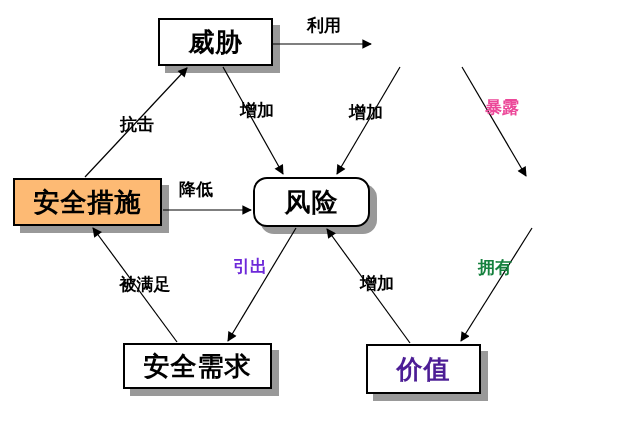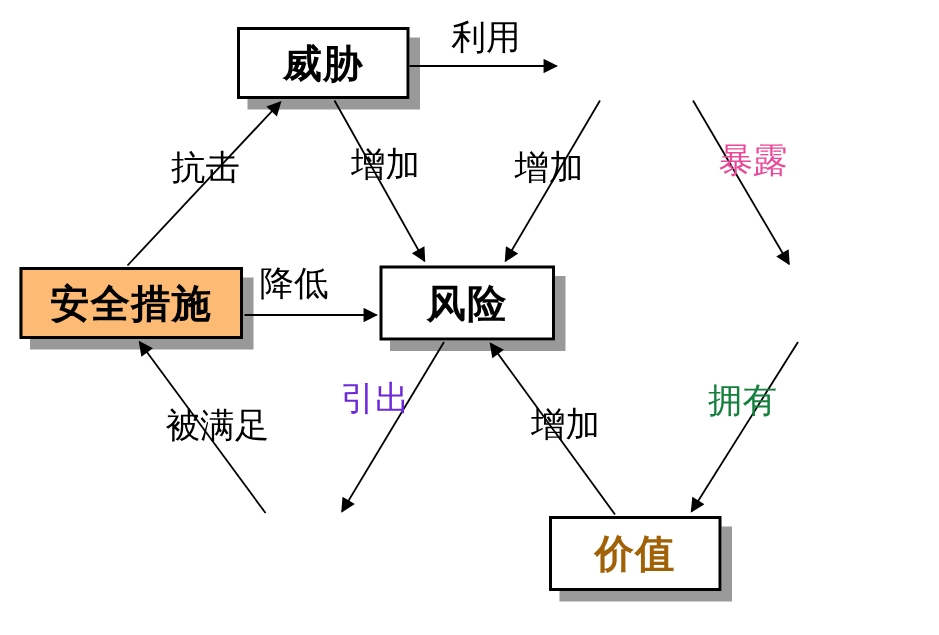--- a/index.html
+++ b/index.html
@@ -35,63 +35,66 @@
   #edges-svg {
     position: absolute;
     left: 0;
     top: 0;
     z-index: 2;
     pointer-events: none;
   }
   .edge-label {
     position: absolute;
     transform: translate(-50%, -50%);
-    font-size: 23px;
-    font-weight: normal;
+    font-size: 17px;
+    font-weight: bold;
     color: #000000;
     white-space: nowrap;
     z-index: 3;
     line-height: 1;
   }
 </style>
 </head>
 <body>
 
 <div id="stage" style="width: 568px; height: 423px; background: rgb(255, 255, 255);">
     <div class="node" style="left: 158px; top: 18px; width: 115px; height: 48px; background: rgb(255, 255, 255); border-color: rgb(0, 0, 0); box-shadow: rgb(153, 153, 153) 7px 7px 0px 0px;">
       <span style="color: rgb(0, 0, 0);">威胁</span>
     </div>
     <div class="node" style="left: 13px; top: 178px; width: 149px; height: 48px; background: #fdba74; border-color: rgb(0, 0, 0); box-shadow: rgb(153, 153, 153) 7px 7px 0px 0px;">
       <span style="color: rgb(0, 0, 0);">安全措施</span>
     </div>
-    <div class="node" style="left: 253px; top: 177px; width: 117px; height: 50px; background: rgb(255, 255, 255); border-color: rgb(0, 0, 0); box-shadow: rgb(153, 153, 153) 7px 7px 0px 0px;">
+    <div class="node" style="left: 253px; top: 177px; width: 117px; height: 50px; background: rgb(255, 255, 255); border-color: rgb(0, 0, 0); box-shadow: rgb(153, 153, 153) 7px 7px 0px 0px; border-radius: 14px;">
       <span style="color: rgb(0, 0, 0);">风险</span>
     </div>
+    <div class="node" style="left: 123px; top: 343px; width: 149px; height: 46px; background: rgb(255, 255, 255); border-color: rgb(0, 0, 0); box-shadow: rgb(153, 153, 153) 7px 7px 0px 0px;">
+      <span style="color: rgb(0, 0, 0);">安全需求</span>
+    </div>
     <div class="node" style="left: 366px; top: 344px; width: 115px; height: 50px; background: rgb(255, 255, 255); border-color: rgb(0, 0, 0); box-shadow: rgb(153, 153, 153) 7px 7px 0px 0px;">
-      <span style="color: #a16207;">价值</span>
+      <span style="color: #4c1d95;">价值</span>
     </div>
     <svg id="edges-svg" width="626" height="423">
       <defs>
         <marker id="arrow" viewBox="0 0 10 10" refX="9" refY="5" markerWidth="11" markerHeight="8" orient="auto">
           <path d="M 0 0 L 10 5 L 0 10 z" fill="#000000"></path>
         </marker>
       </defs>
       <line x1="273" y1="44" x2="371" y2="44" stroke="#000000" stroke-width="1.2" marker-end="url(#arrow)"></line>
       <line x1="85" y1="177" x2="187" y2="68" stroke="#000000" stroke-width="1.2" marker-end="url(#arrow)"></line>
       <line x1="223" y1="67" x2="283" y2="174" stroke="#000000" stroke-width="1.2" marker-end="url(#arrow)"></line>
       <line x1="400" y1="67" x2="337" y2="174" stroke="#000000" stroke-width="1.2" marker-end="url(#arrow)"></line>
       <line x1="462" y1="67" x2="526" y2="176" stroke="#000000" stroke-width="1.2" marker-end="url(#arrow)"></line>
       <line x1="163" y1="210" x2="251" y2="210" stroke="#000000" stroke-width="1.2" marker-end="url(#arrow)"></line>
       <line x1="177" y1="342" x2="93" y2="228" stroke="#000000" stroke-width="1.2" marker-end="url(#arrow)"></line>
       <line x1="296" y1="228" x2="228" y2="341" stroke="#000000" stroke-width="1.2" marker-end="url(#arrow)"></line>
       <line x1="410" y1="343" x2="327" y2="229" stroke="#000000" stroke-width="1.2" marker-end="url(#arrow)"></line>
       <line x1="532" y1="228" x2="461" y2="341" stroke="#000000" stroke-width="1.2" marker-end="url(#arrow)"></line>
     </svg>
     <div class="edge-label" style="left: 324px; top: 25px; color: rgb(0, 0, 0);">利用</div>
-    <div class="edge-label" style="left: 137px; top: 112px; color: rgb(0, 0, 0);">抗击</div>
+    <div class="edge-label" style="left: 137px; top: 124px; color: rgb(0, 0, 0);">抗击</div>
     <div class="edge-label" style="left: 257px; top: 110px; color: rgb(0, 0, 0);">增加</div>
     <div class="edge-label" style="left: 366px; top: 112px; color: rgb(0, 0, 0);">增加</div>
     <div class="edge-label" style="left: 476px; top: 107px; color: #ec4899; margin-left: 26px;">暴露</div>
     <div class="edge-label" style="left: 196px; top: 189px; color: rgb(0, 0, 0);">降低</div>
     <div class="edge-label" style="left: 145px; top: 284px; color: rgb(0, 0, 0);">被满足</div>
     <div class="edge-label" style="left: 250px; top: 266px; color: #6d28d9;">引出</div>
     <div class="edge-label" style="left: 377px; top: 283px; color: rgb(0, 0, 0);">增加</div>
     <div class="edge-label" style="left: 495px; top: 267px; color: #15803d;">拥有</div>
   </div>
 

